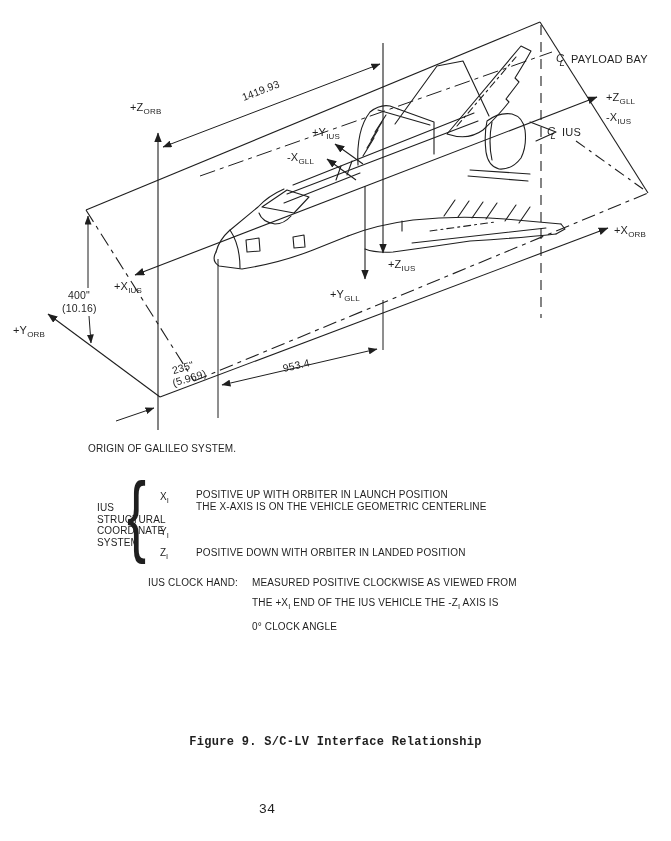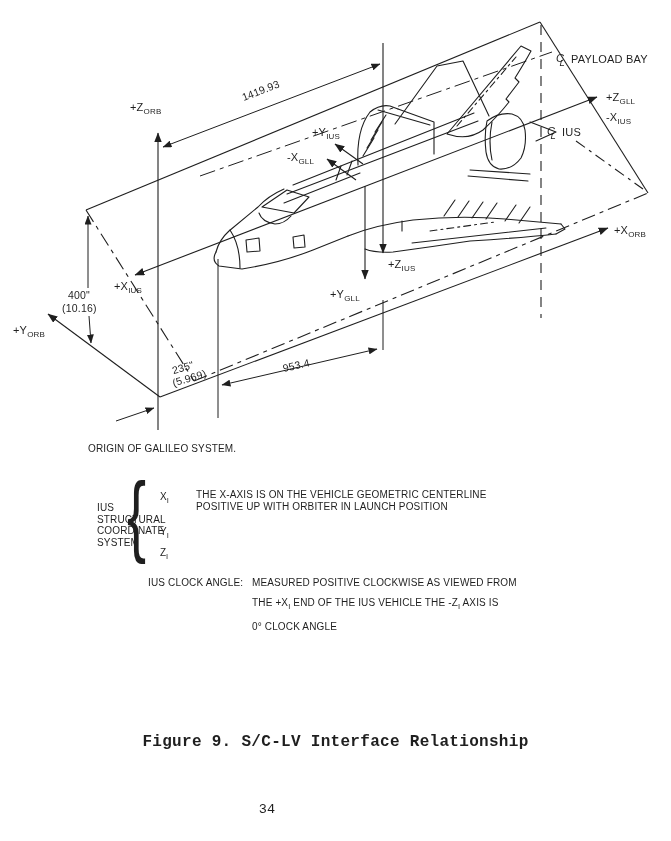--- a/index.html
+++ b/index.html
@@ -20,21 +20,21 @@
   .note-origin .l1{padding-left:37px;}
   .coord-title{left:97px;top:502px;line-height:11.5px;}
   .brace{position:absolute;left:127px;top:478px;font-size:104px;line-height:86px;
          transform:scale(.55,.85);transform-origin:left top;font-weight:200;}
   .coord-axis{position:absolute;font-size:10px;}
   .coord-desc{position:absolute;font-size:10px;line-height:12px;white-space:nowrap;letter-spacing:.15px;}
   .clock-label{left:148px;top:576px;}
   .clock-lines{left:252px;top:576px;}
   .clock-lines div{margin-bottom:7px;}
   .caption{left:0;top:736px;width:671px;text-align:center;
-           font-family:"Liberation Mono",monospace;font-size:16px;font-weight:600;letter-spacing:.3px;}
+           font-family:"Liberation Mono",monospace;font-size:12px;font-weight:600;letter-spacing:.3px;}
   .pagenum{left:0;top:803px;width:534px;text-align:center;
            font-family:"Liberation Mono",monospace;font-size:13.5px;}
 </style>
 </head>
 <body>
 
 <div class="page">
 
   <svg width="671" height="442" viewBox="0 0 671 442">
     <defs>
@@ -169,27 +169,30 @@
   <div class="txt coord-title">
     <div>IUS</div>
     <div>STRUCTURAL</div>
     <div>COORDINATE</div>
     <div>SYSTEM</div>
   </div>
   <div class="brace">{</div>
 
   <div class="coord-axis" style="left:160px;top:491px"><span>X</span><span class="sub-i">I</span></div>
   <div class="coord-desc" style="left:196px;top:489px">
+    <div>POSITIVE UP WITH ORBITER IN LAUNCH POSITION</div>
     <div>THE X-AXIS IS ON THE VEHICLE GEOMETRIC CENTERLINE</div>
-    <div>POSITIVE UP WITH ORBITER IN LAUNCH POSITION</div>
   </div>
   <div class="coord-axis" style="left:160px;top:526px"><span>Y</span><span class="sub-i">I</span></div>
   <div class="coord-axis" style="left:160px;top:547px"><span>Z</span><span class="sub-i">I</span></div>
-
-  <div class="txt clock-label">IUS CLOCK ANGLE:</div>
+  <div class="coord-desc" style="left:196px;top:547px">
+    <div>POSITIVE DOWN WITH ORBITER IN LANDED POSITION</div>
+  </div>
+
+  <div class="txt clock-label">IUS CLOCK HAND:</div>
   <div class="txt clock-lines">
     <div>MEASURED POSITIVE CLOCKWISE AS VIEWED FROM</div>
     <div><span>THE +X</span><span class="sub-i">I</span><span> END OF THE IUS VEHICLE THE -Z</span><span class="sub-i">I</span><span> AXIS IS</span></div>
     <div>0° CLOCK ANGLE</div>
   </div>
 
   <div class="txt caption">Figure 9.  S/C-LV Interface Relationship</div>
   <div class="txt pagenum">34</div>
 
 </div>

